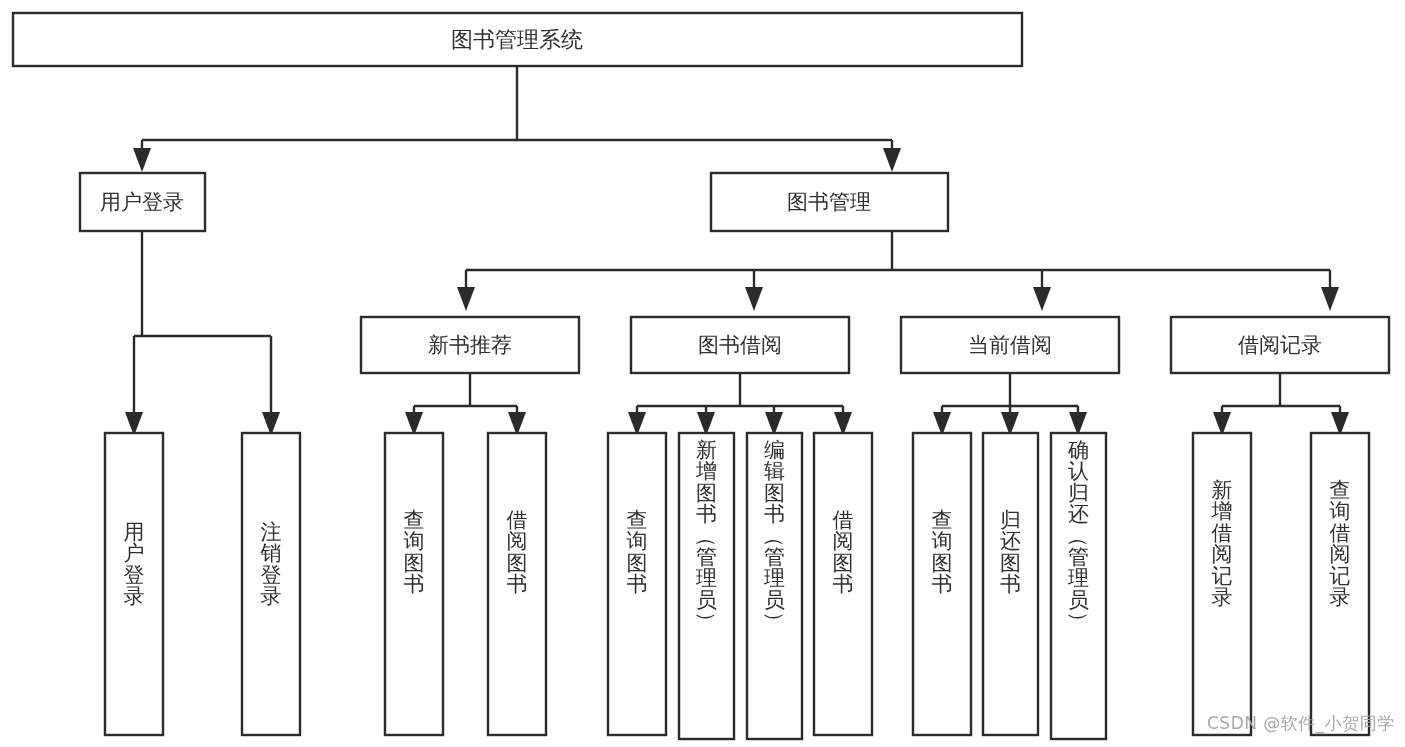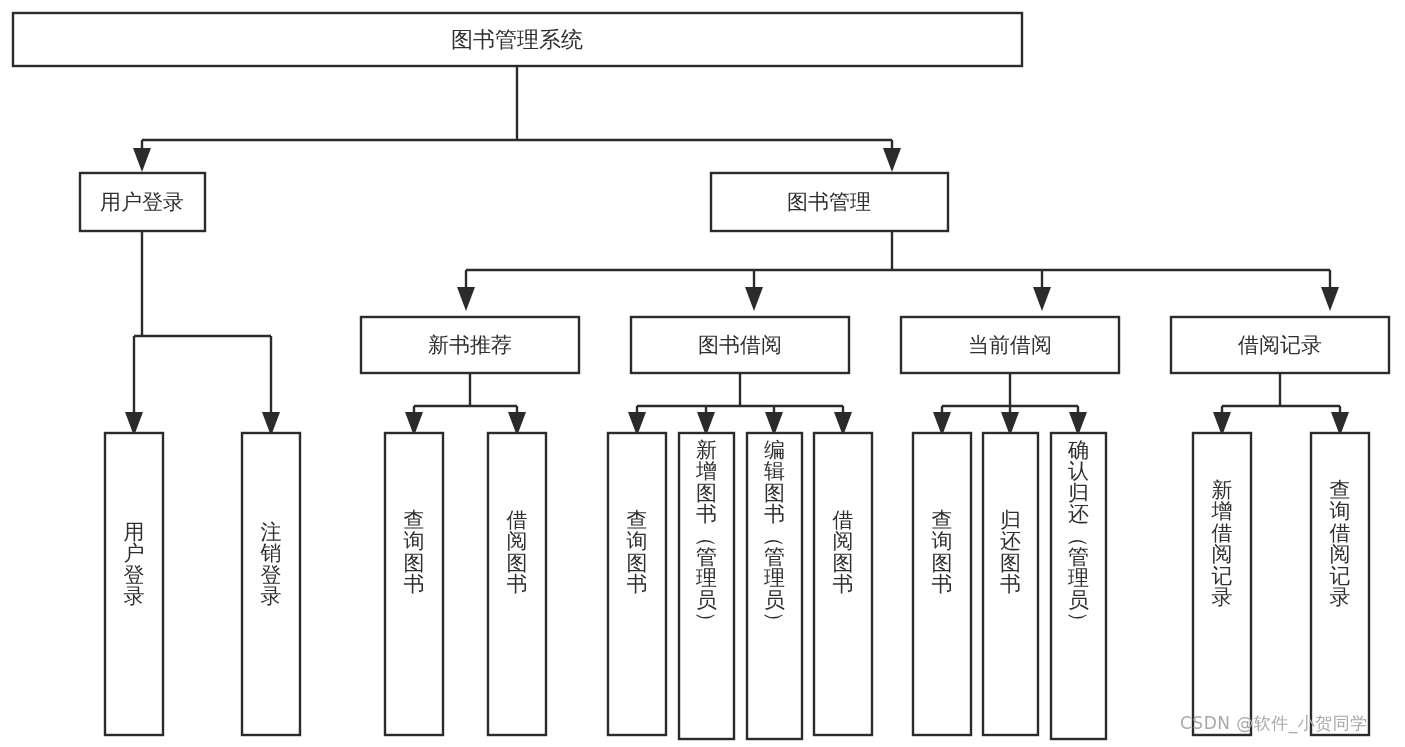--- a/index.html
+++ b/index.html
@@ -68,21 +68,21 @@
     color: #2f2f2f;
     pointer-events: none;
     white-space: nowrap;
   }
   .vtext-wrap span {
     display: block;
     text-align: center;
   }
   .watermark {
     position: absolute;
-    left: 1180px;
+    left: 1207px;
     top: 712px;
     font-family: "DejaVu Sans", "Liberation Sans", sans-serif;
     font-size: 17px;
     color: #a8a8a8;
     letter-spacing: 0.5px;
     white-space: nowrap;
   }
 </style>
 </head>
 <body>

